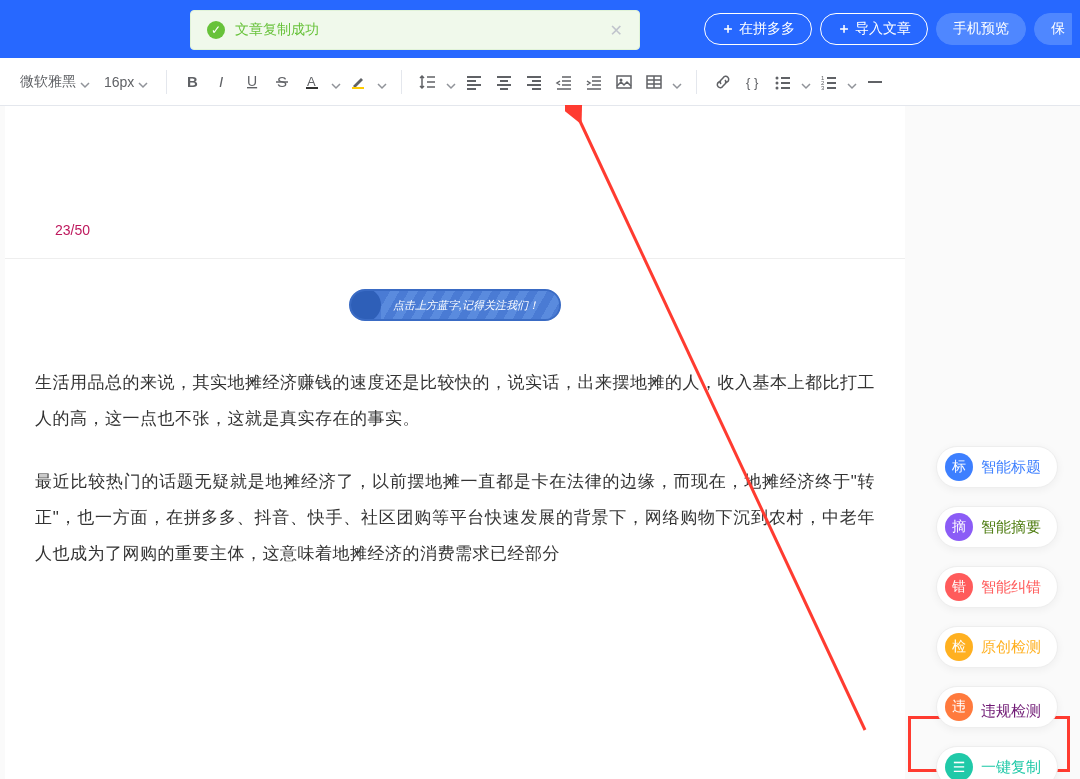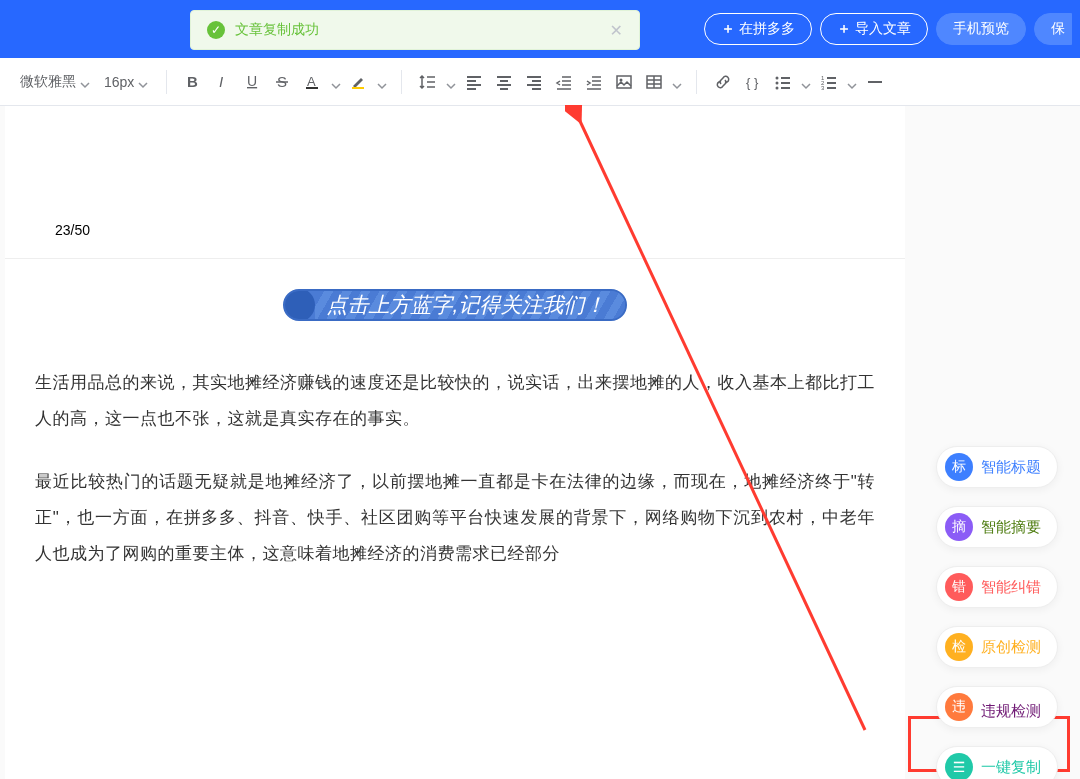--- a/index.html
+++ b/index.html
@@ -26,26 +26,26 @@
   .tb-btn { width: 28px; height: 28px; display: flex; align-items: center; justify-content: center; cursor: pointer; color: #606266; border-radius: 3px; }
   .tb-btn svg { width: 18px; height: 18px; }
   .chevron { width: 10px; height: 10px; display: inline-block; }
   .chevron svg { width: 10px; height: 10px; }
 
   
   .editor-wrap { padding: 0; background: #fafafa; height: calc(779px - 58px - 48px); overflow: hidden; position: relative; }
   .editor-inner { background: #fff; margin-left: 5px; padding: 20px 0 0 0; height: 100%; width: 900px; }
   .title-row { display: flex; justify-content: space-between; align-items: flex-start; padding: 90px 20px 20px 30px; border-bottom: 1px solid #eee; }
   .title-text { font-size: 26px; font-weight: 700; color: #222; max-width: 760px; line-height: 1.4; }
-  .title-count { color: #000000; font-size: 14px; white-space: nowrap; margin-left: 20px; margin-top: 6px; }
+  .title-count { color: #be185d; font-size: 14px; white-space: nowrap; margin-left: 20px; margin-top: 6px; }
   .wordcount-row { text-align: right; padding: 14px 30px; color: #909399; font-size: 14px; }
   .banner-wrap { text-align: center; margin: 30px 0 40px 0; }
   .banner { display: inline-flex; align-items: center; background: #4a7bd4; border-radius: 20px; padding: 0; overflow: hidden; height: 32px; border: 2px solid #3a6bc4; position: relative;}
   .banner-dot { width: 34px; height: 34px; background: #2e5fb8; border-radius: 50%; margin-left: -4px; }
-  .banner-text { color: #fff; font-style: italic; font-size: 21px; padding: 0 20px 0 12px; background: repeating-linear-gradient(120deg, #4a7bd4 0 8px, #5a8bde 8px 16px); height: 100%; display: flex; align-items: center;}
+  .banner-text { color: #fff; font-style: italic; font-size: 11px; padding: 0 20px 0 12px; background: repeating-linear-gradient(120deg, #4a7bd4 0 8px, #5a8bde 8px 16px); height: 100%; display: flex; align-items: center;}
   .body-text { padding: 0 30px; color: #333; font-size: 17px; line-height: 2.1; letter-spacing: 0.5px; text-align: justify; }
   .body-text p { margin-bottom: 28px; }
 
   
   .side-panel { position: absolute; right: 22px; top: 446px; display: flex; flex-direction: column; gap: 18px; z-index: 5; }
   .side-pill { background: #fff; border: 1px solid #eee; border-radius: 24px; padding: 6px 16px 6px 8px; display: flex; align-items: center; gap: 8px; box-shadow: 0 2px 8px rgba(0,0,0,0.05); cursor: pointer; font-size: 15px; font-weight: 500; }
   .side-pill .circle { width: 28px; height: 28px; border-radius: 50%; display: flex; align-items: center; justify-content: center; color: #fff; font-size: 14px; font-weight: 500; }
   .c-blue { background: #3d7fff; }
   .c-purple { background: #8b5cf6; }
   .c-red { background: #ff5b5b; }

